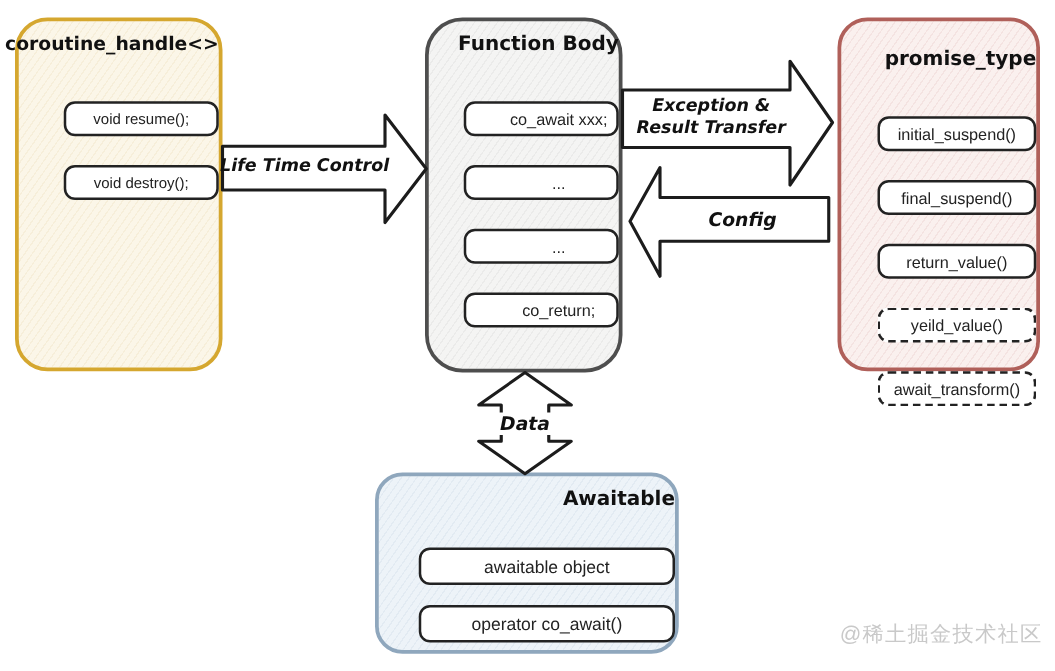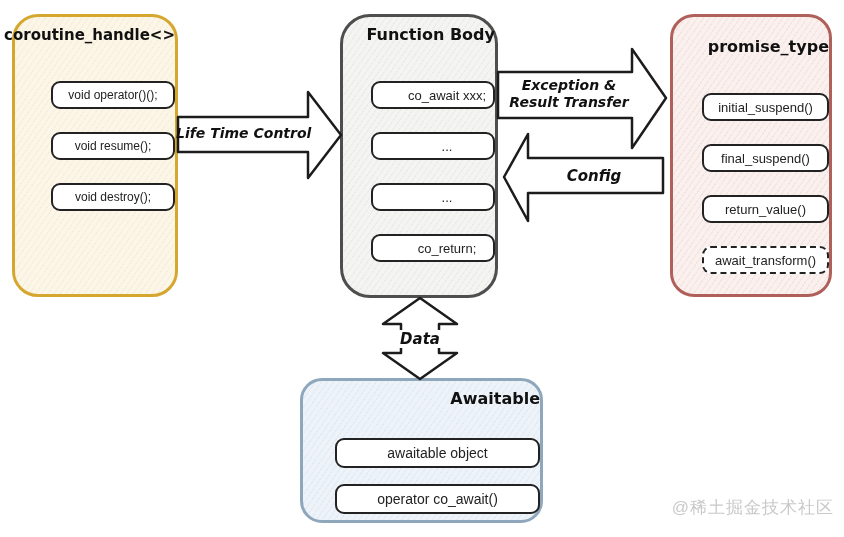--- a/index.html
+++ b/index.html
@@ -127,38 +127,38 @@
 
   <svg class="arrow-layer" width="844" height="537" viewBox="0 0 844 537">
     <polygon points="178,117 308,117 308,92 341,135 308,178 308,152 178,152"></polygon>
     <polygon points="498,72 632,72 632,49 666,98 632,148 632,118 498,118"></polygon>
     <polygon points="663,158 528,158 528,134 504,177 528,221 528,193 663,193"></polygon>
     <polygon points="420,298 457,324 439,324 439,353 457,353 420,379 383,353 401,353 401,324 383,324"></polygon>
   </svg>
 
   <div class="box box-coroutine">
     <div class="box-title">coroutine_handle&lt;&gt;</div>
-    <div class="item">void operator()();</div>
     <div class="item">void resume();</div>
     <div class="item">void destroy();</div>
   </div>
 
   <div class="box box-function">
     <div class="box-title">Function Body</div>
     <div class="item">co_await xxx;</div>
     <div class="item">...</div>
     <div class="item">...</div>
     <div class="item">co_return;</div>
   </div>
 
   <div class="box box-promise">
     <div class="box-title">promise_type</div>
     <div class="item">initial_suspend()</div>
     <div class="item">final_suspend()</div>
     <div class="item">return_value()</div>
+    <div class="item dashed">yeild_value()</div>
     <div class="item dashed">await_transform()</div>
   </div>
 
   <div class="box box-awaitable">
     <div class="box-title">Awaitable</div>
     <div class="item">awaitable object</div>
     <div class="item">operator co_await()</div>
   </div>
 
   <div class="arrow-label label-life">Life Time Control</div>

